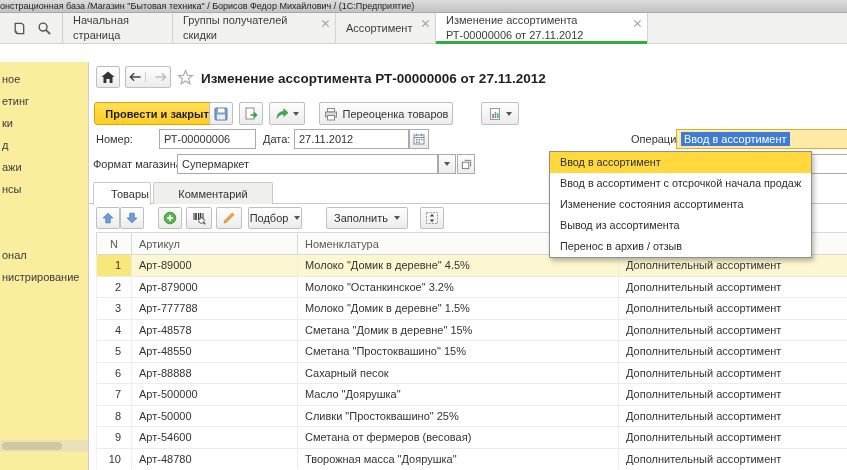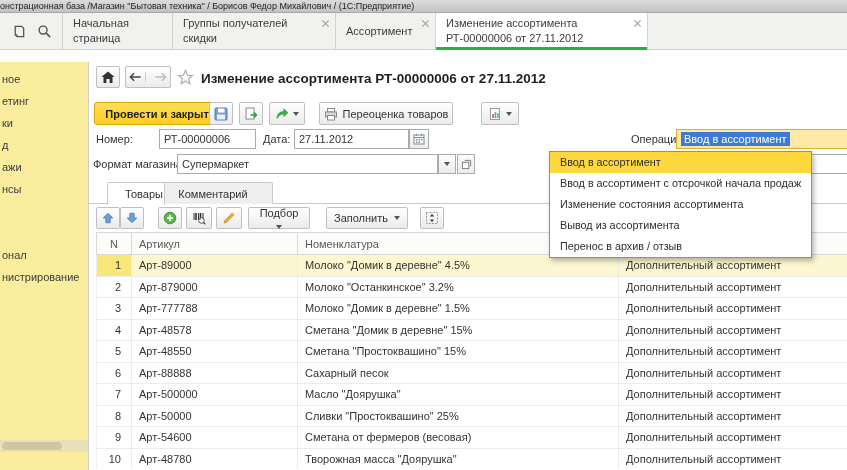--- a/index.html
+++ b/index.html
@@ -5,21 +5,21 @@
   * { margin:0; padding:0; box-sizing:border-box; }
   body { font-family:"Liberation Sans","DejaVu Sans",sans-serif; background:#fff; }
   .screen { position:relative; width:847px; height:470px; overflow:hidden; background:#fff; }
 
   
   .titlebar { position:absolute; left:0; top:0; width:847px; height:13px;
     background:linear-gradient(#dcdcdc,#c2c2c2); border-bottom:1px solid #a8a8a8;
     font-size:9px; color:#222; line-height:12px; white-space:nowrap; overflow:hidden; }
 
   
-  .tabbar { position:absolute; left:0; top:13px; width:847px; height:37px;
+  .tabbar { position:absolute; left:0; top:13px; width:847px; height:31px;
     background:#f1f1ef; border-bottom:1px solid #d2d2d0; display:flex; }
   .tabbar-icons { display:flex; align-items:center; gap:6px; padding:0 8px;
     border-right:1px solid #cfcfcd; }
   .icbtn { width:20px; height:20px; display:flex; align-items:center; justify-content:center; }
   .tabs-wrap { display:flex; height:100%; }
   .ttab { position:relative; display:flex; align-items:center; padding:0 16px 0 10px;
     border-right:1px solid #d3d3d1; font-size:11px; color:#3c3c3c; line-height:1.35; }
   .ttab:nth-child(1){ width:110px; }
   .ttab:nth-child(2){ width:163px; }
   .ttab:nth-child(3){ width:100px; }
@@ -277,21 +277,21 @@
 
     <div class="dropdown">
         <div class="opt sel">Ввод в ассортимент</div>
         <div class="opt">Ввод в ассортимент с отсрочкой начала продаж</div>
         <div class="opt">Изменение состояния ассортимента</div>
         <div class="opt">Вывод из ассортимента</div>
         <div class="opt">Перенос в архив / отзыв</div>
       </div>
 
     <div class="ptabs">
-      <div class="ptab active" style="left:18px;width:58px;padding-left:16px;">
+      <div class="ptab active" style="left:4px;width:58px;padding-left:16px;">
           <span>Товары</span>
         </div>
       <div class="ptab inactive" style="left:64px;width:120px;">
           <span>Комментарий</span>
         </div>
     </div>
 
     <div class="tbar">
       <div class="btn tbtn" style="left:7px;width:24px;">
         <svg width="12" height="12" viewBox="0 0 12 12">
@@ -320,21 +320,21 @@
             </g>
             <circle cx="9.5" cy="9.5" r="2.8" fill="rgba(255,255,255,.75)" stroke="#555"></circle>
             <path d="M11.5 11.5 L13.3 13.3" stroke="#555" stroke-width="1.4"></path>
           </svg>
       </div>
       <div class="btn tbtn" style="left:127px;width:26px;">
         <svg width="14" height="14" viewBox="0 0 14 14">
             <path d="M2 12 L4.6 11.3 L12 3.8 L10.2 2 L2.7 9.5 Z" fill="#f0a93c" stroke="#b87e1e" stroke-width="0.6"></path>
           </svg>
       </div>
-      <div class="btn tbtn" style="left:159px;width:62px;gap:6px;flex-direction:column;">
+      <div class="btn tbtn" style="left:159px;width:54px;gap:6px;">
         <span>Подбор</span>
           <span class="caret"></span>
       </div>
       <div class="btn tbtn" style="left:237px;width:82px;gap:6px;">
         <span>Заполнить</span>
           <span class="caret"></span>
       </div>
       <div class="btn tbtn" style="left:331px;width:24px;">
         <svg width="14" height="14" viewBox="0 0 14 14">
             <rect x="1.5" y="1.5" width="11" height="11" fill="none" stroke="#999" stroke-dasharray="2 1.2"></rect>

